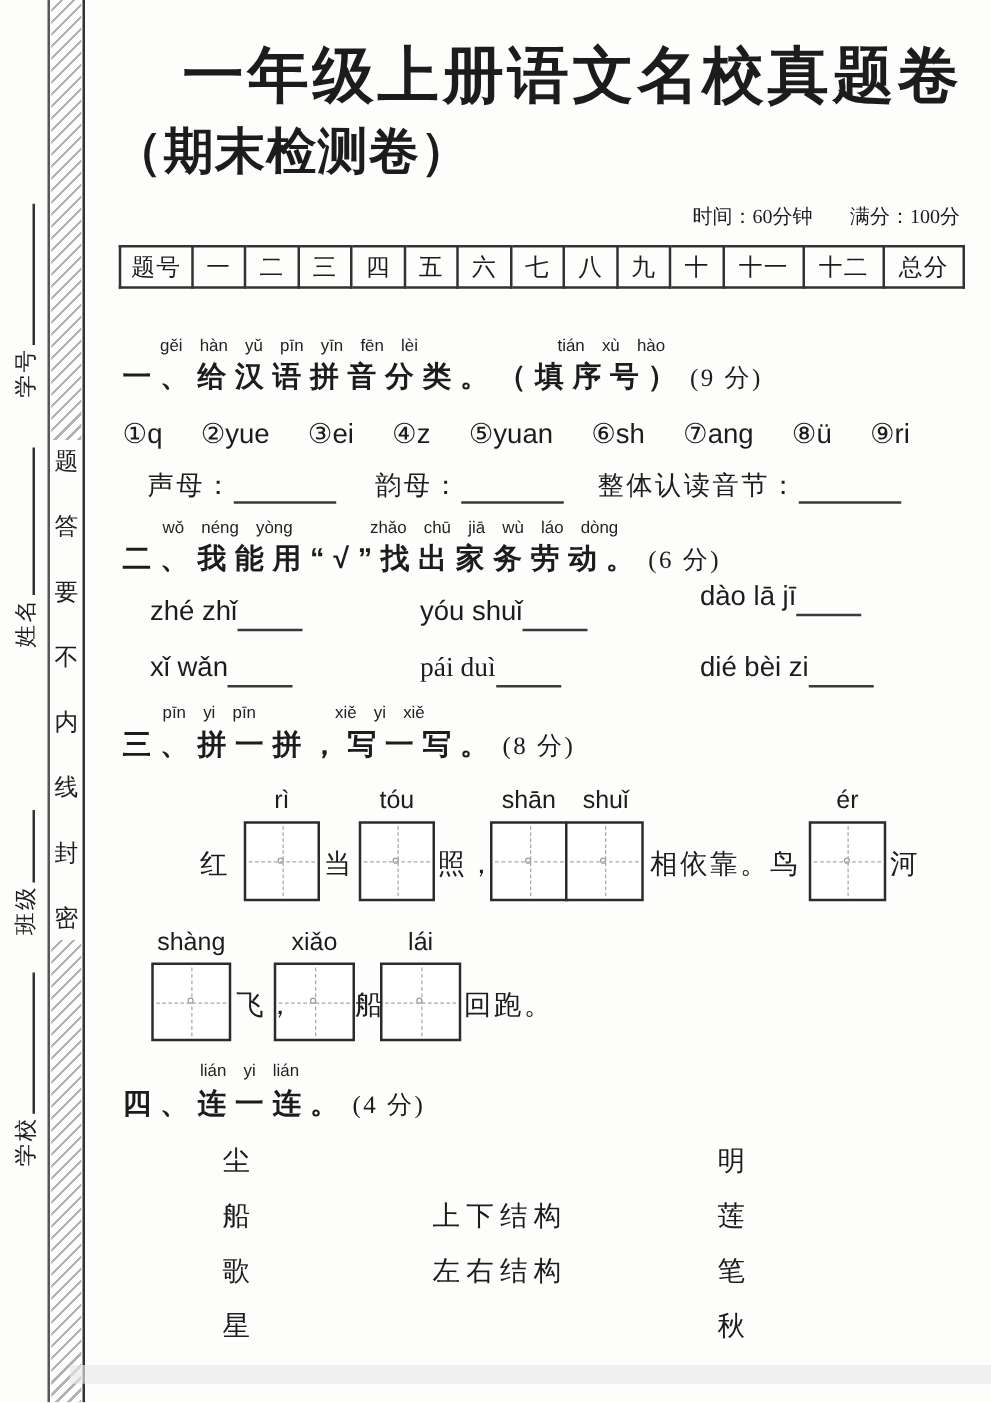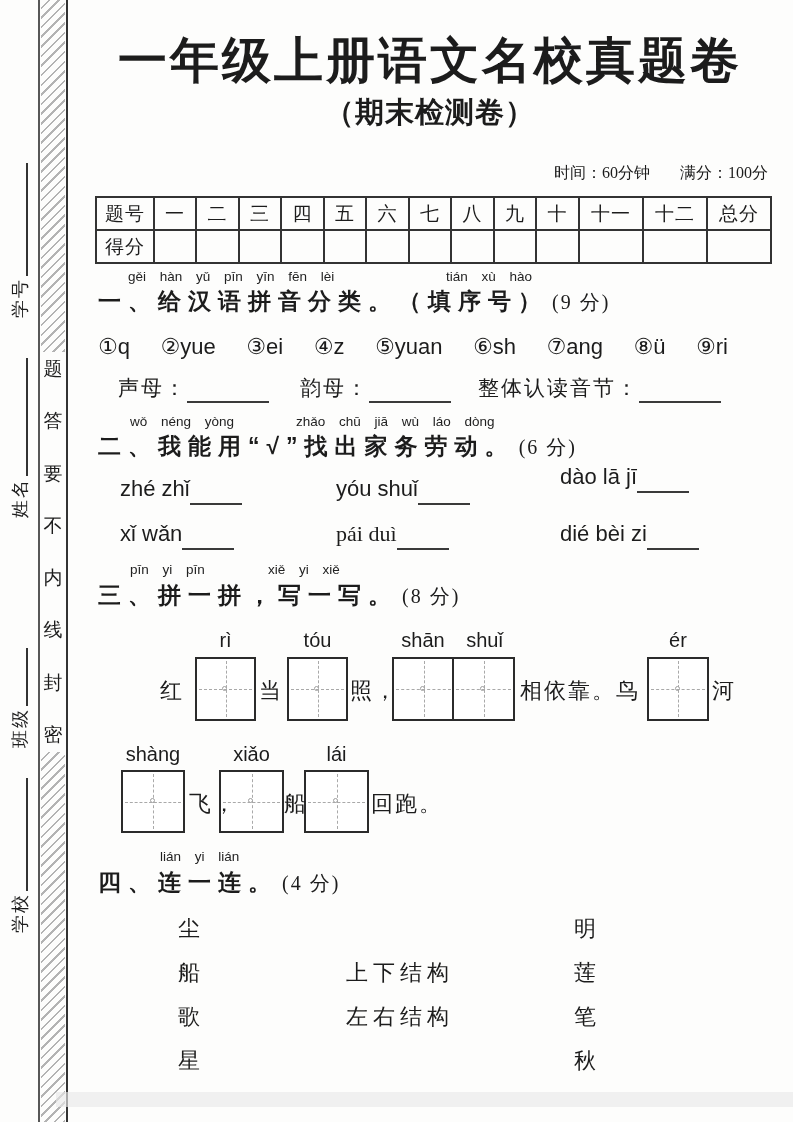--- a/index.html
+++ b/index.html
@@ -7,22 +7,22 @@
   .page {
     position:relative; width:793px; height:1122px; overflow:hidden;
     background:#fdfdfc; color:#1c1c1c;
     font-family:"Liberation Serif","DejaVu Serif",serif;
   }
   .abs { position:absolute; }
   .serif { font-family:"Liberation Serif","DejaVu Serif",serif; }
   .sans  { font-family:"Liberation Sans","DejaVu Sans",sans-serif; }
 
   
-  .title    { left:90px; top:28px;  width:680px; text-align:center; font-size:49px; font-weight:bold; letter-spacing:3px; }
-  .subtitle { left:90px; top:93px;  width:680px; text-align:center; font-size:29px; font-weight:bold; letter-spacing:1px; }
+  .title    { left:90px; top:28px;  width:680px; text-align:right; font-size:49px; font-weight:bold; letter-spacing:3px; }
+  .subtitle { left:90px; top:93px;  width:680px; text-align:left; font-size:40px; font-weight:bold; letter-spacing:1px; }
   .info     { left:90px; top:163px; width:678px; text-align:right; font-size:16px; }
   .info span + span { margin-left:26px; }
 
   
   .score-table { position:absolute; left:95px; top:196px; width:675px; border-collapse:collapse; table-layout:fixed; font-size:19px; }
   .score-table td { border:2px solid #333; height:33px; text-align:center; padding:0; letter-spacing:1px; }
 
   
   .pinyin { font-size:13.5px; color:#222; word-spacing:10px; white-space:nowrap; }
   .h      { font-size:23px; font-weight:bold; letter-spacing:7px; white-space:nowrap; }
@@ -130,36 +130,20 @@
       <td>五</td>
       <td>六</td>
       <td>七</td>
       <td>八</td>
       <td>九</td>
       <td>十</td>
       <td>十一</td>
       <td>十二</td>
       <td>总分</td>
     </tr>
-    <tr>
-      <td>得分</td>
-      <td></td>
-          <td></td>
-      <td></td>
-          <td></td>
-      <td></td>
-          <td></td>
-      <td></td>
-          <td></td>
-      <td></td>
-          <td></td>
-      <td></td>
-          <td></td>
-      <td></td>
-    </tr>
   </tbody>
     </table>
 
   <div class="abs pinyin sans" style="left:128px; top:269px;">gěi hàn yǔ pīn yīn fēn lèi</div>
   <div class="abs pinyin sans" style="left:446px; top:269px;">tián xù hào</div>
   <div class="abs h sans" style="left:98px; top:286px;">
     <span>一、给汉语拼音分类。（填序号）</span><span class="pts">(9 分)</span>
   </div>
   <div class="abs opts sans">
     <span>①q</span>

